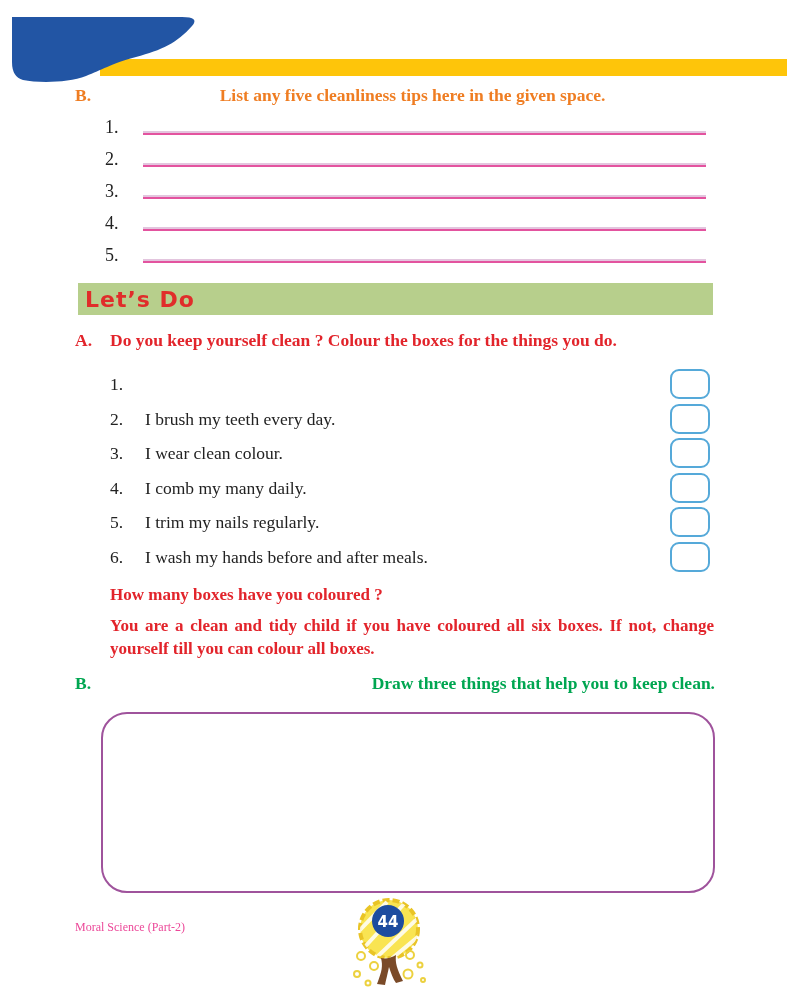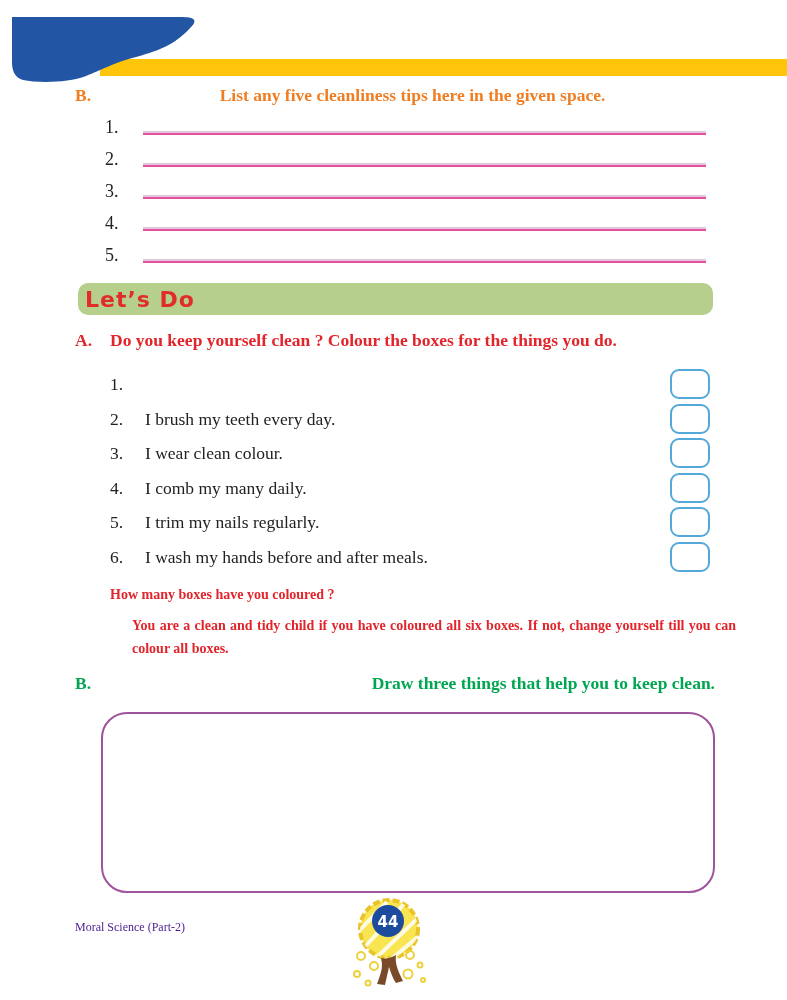--- a/index.html
+++ b/index.html
@@ -19,43 +19,43 @@
   .red    { color:#e2242b; }
   .green  { color:#00a651; }
 
   
   .tip-row { position:absolute; left:105px; width:601px; height:28px; }
   .tip-num { position:absolute; left:0; bottom:-3px; font-size:18px; color:#222; }
   .tip-line { position:absolute; left:38px; right:0; bottom:0; height:0;
               border-bottom:2px solid #e3539f; box-shadow:0 -2px 0 rgba(176,90,160,.35); }
 
   
-  .banner { position:absolute; top:283px; left:78px; width:635px; height:32px; background:#b7cf8c;border-radius:10px; }
+  .banner { position:absolute; top:283px; left:78px; width:635px; height:32px; background:#b7cf8c; }
   .banner-title {
     display:inline-block; padding-left:7px; line-height:33px;
     font-family:"DejaVu Sans", sans-serif; font-weight:800; font-size:22px;
     color:#e02d2a; letter-spacing:1px;
   }
 
   
   .chk-row { position:absolute; left:110px; width:600px; height:32px; font-size:17.5px; line-height:31px; color:#222; }
   .chk-num { position:absolute; left:0; }
   .chk-txt { position:absolute; left:35px; }
   .chk-box { position:absolute; right:0; top:0; width:36px; height:26px;
              border:2px solid #55a9d9; border-radius:9px; background:#ffffff; }
 
-  .para { position:absolute; left:110px; width:604px; font-weight:bold; font-size:14px; line-height:23px; }
-  .justify { text-align:justify;margin-left:22px; }
+  .para { position:absolute; left:110px; width:604px; font-weight:bold; font-size:17px; line-height:23px; }
+  .justify { text-align:justify; }
 
   
   .draw-box { position:absolute; left:101px; top:712px; width:610px; height:177px;
               border:2px solid #9f539c; border-radius:26px; background:#ffffff; }
 
   
-  .book-title { position:absolute; left:75px; top:920px; font-size:12px; color:#4c1d95; }
+  .book-title { position:absolute; left:75px; top:920px; font-size:12px; color:#ec4899; }
   .tree { position:absolute; left:332px; top:892px; }
 </style>
 </head>
 <body>
 
 <div class="page">
 
   <svg class="top-deco" width="787" height="95" viewBox="0 0 787 95">
     <rect x="100" y="59" width="687" height="17" fill="#fec50a"></rect>
     <path d="M12,17 L182,17 Q200,17 192,26 C177,43 162,50 136,57 C110,64 102,70 86,76 C68,83 38,83 23,80 Q12,77 12,62 Z" fill="#2255a4"></path>

